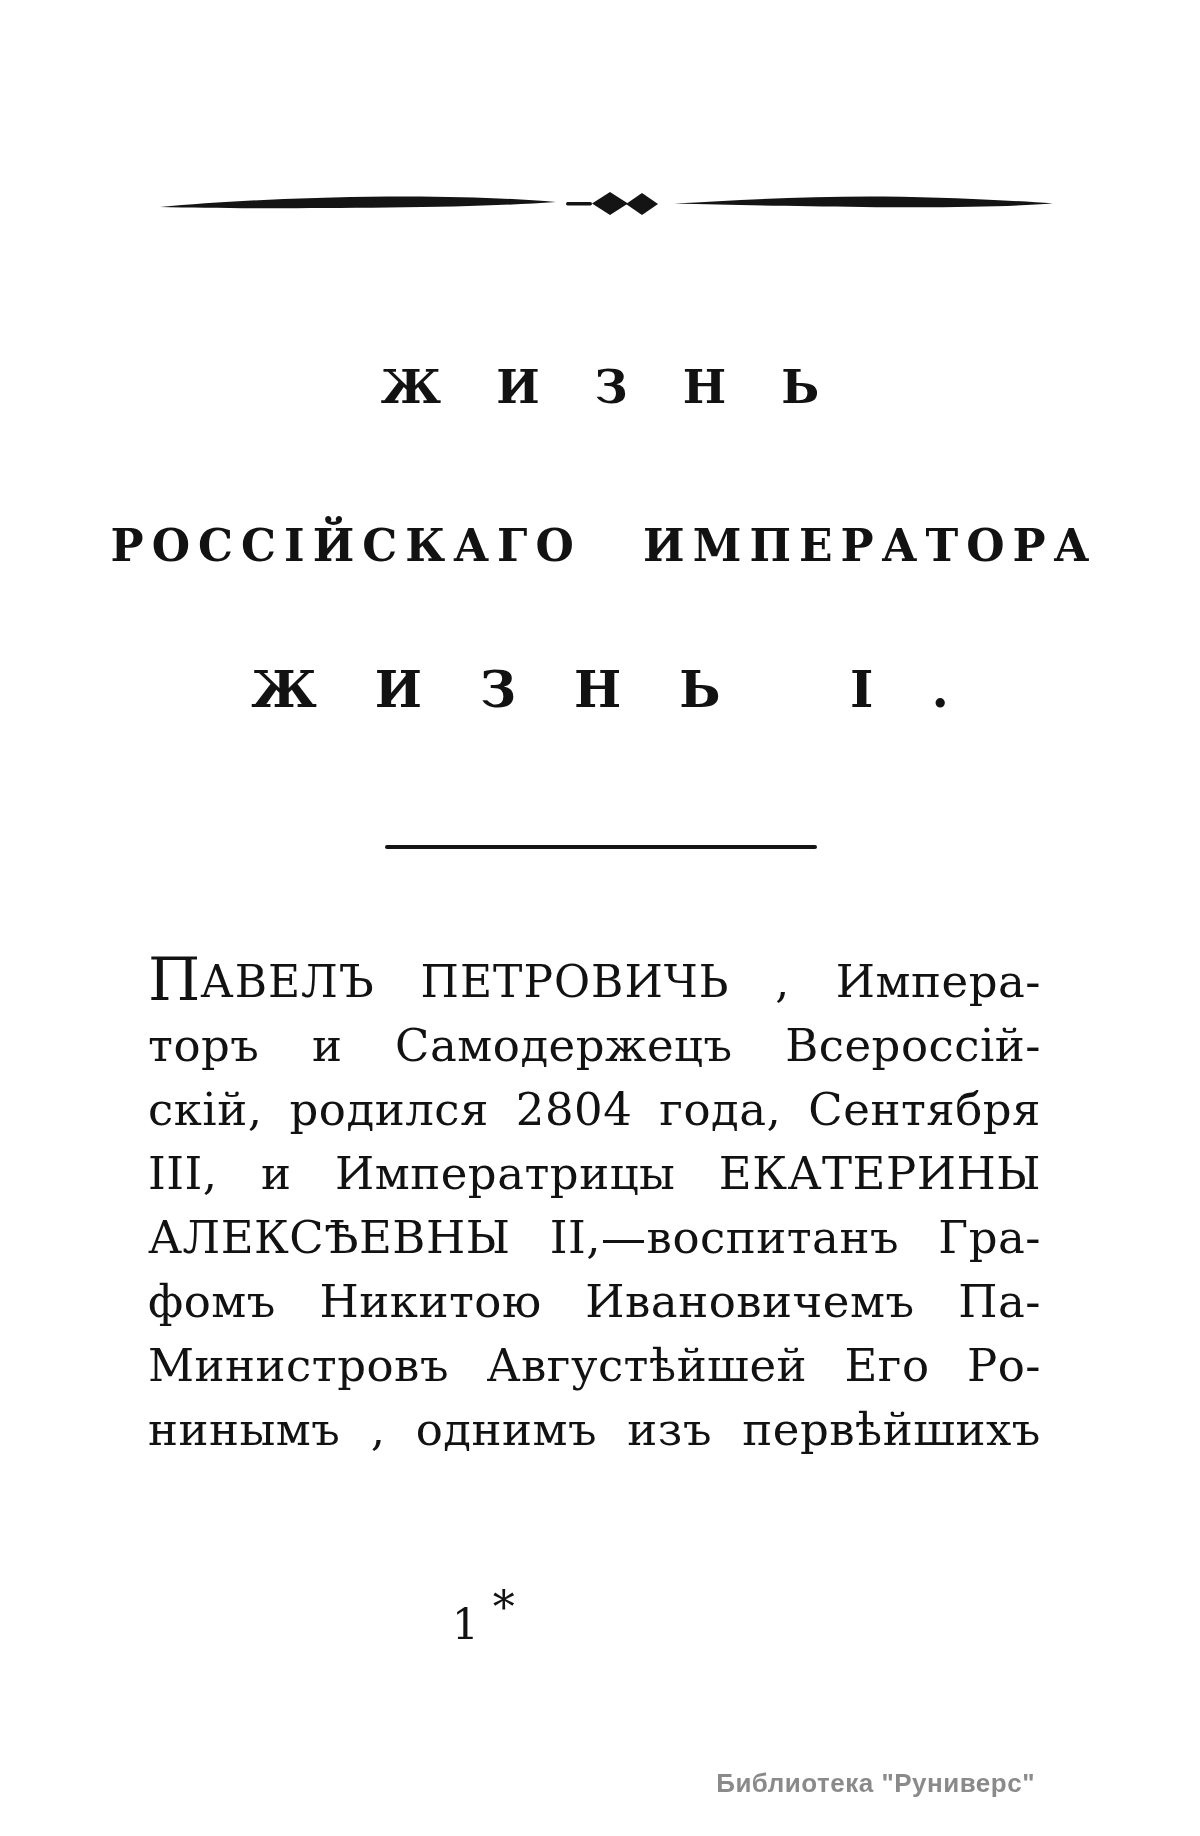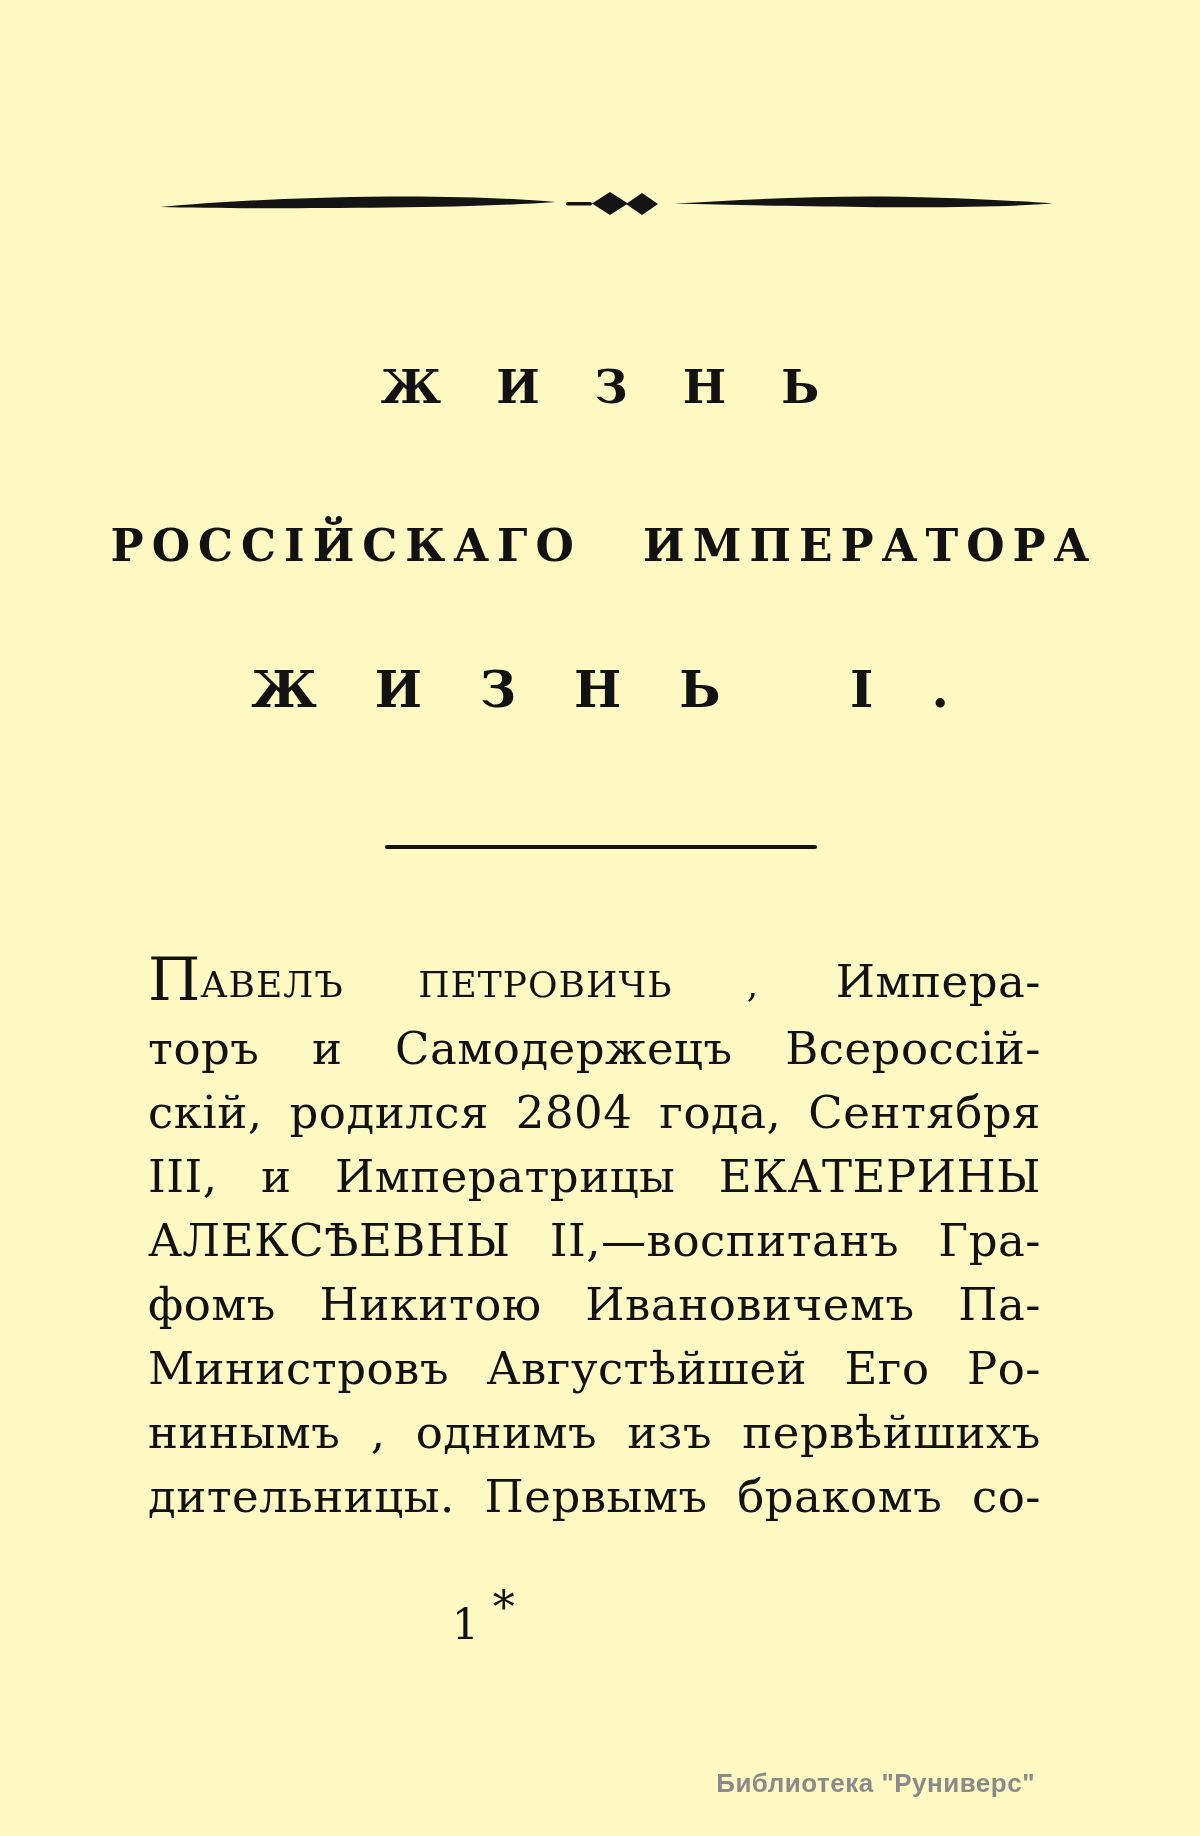--- a/index.html
+++ b/index.html
@@ -1,19 +1,19 @@
 <!DOCTYPE html>
 <html><head>
 <meta charset="utf-8">
 <style>
   html,body{margin:0;padding:0;background:#e8e8e8;}
   .page{
     position:relative;
     width:1200px;height:1836px;
-    background:#fef9c3;
+    background:#ffffff;
     margin:0 auto;
     overflow:hidden;
     font-family:"DejaVu Serif", serif;
     color:#121212;
   }
   
   .ornament{
     position:absolute;left:158px;top:190px;width:897px;height:28px;
   }
   
@@ -62,21 +62,21 @@
     white-space:normal;
     letter-spacing:0.5px;
   }
   .dropcap{
     font-size:60px;
     line-height:0;
     position:relative;top:3px;
     letter-spacing:0;
   }
   .smallcaps-name{
-    font-size:36px;
+    font-size:44px;
     letter-spacing:1px;
   }
   .signature{
     position:absolute;left:452px;top:1598px;
     font-size:42px;
     color:#121212;
   }
   .signature .sig-star{
     display:inline-block;
     font-size:44px;
@@ -115,20 +115,19 @@
 
   <div class="body-block">
     <div class="bline"><span class="dropcap">П</span><span class="smallcaps-name">АВЕЛЪ ПЕТРОВИЧЬ ,</span> <span>Импера-</span></div>
     <div class="bline">торъ и Самодержецъ Всероссій-</div>
     <div class="bline">скій, родился 2804 года, Сентября</div>
     <div class="bline">III, и Императрицы ЕКАТЕРИНЫ</div>
     <div class="bline">АЛЕКСѢЕВНЫ II,—воспитанъ Гра-</div>
     <div class="bline">фомъ Никитою Ивановичемъ Па-</div>
     <div class="bline">Министровъ Августѣйшей Его Ро-</div>
     <div class="bline">нинымъ , однимъ изъ первѣйшихъ</div>
-    <div class="bline">дительницы. Первымъ бракомъ со-</div>
   </div>
 
   <div class="signature"><span>1</span><span class="sig-star">*</span></div>
 
   <div class="watermark">Библиотека "Руниверс"</div>
 
 </div>
 
 </body></html>

